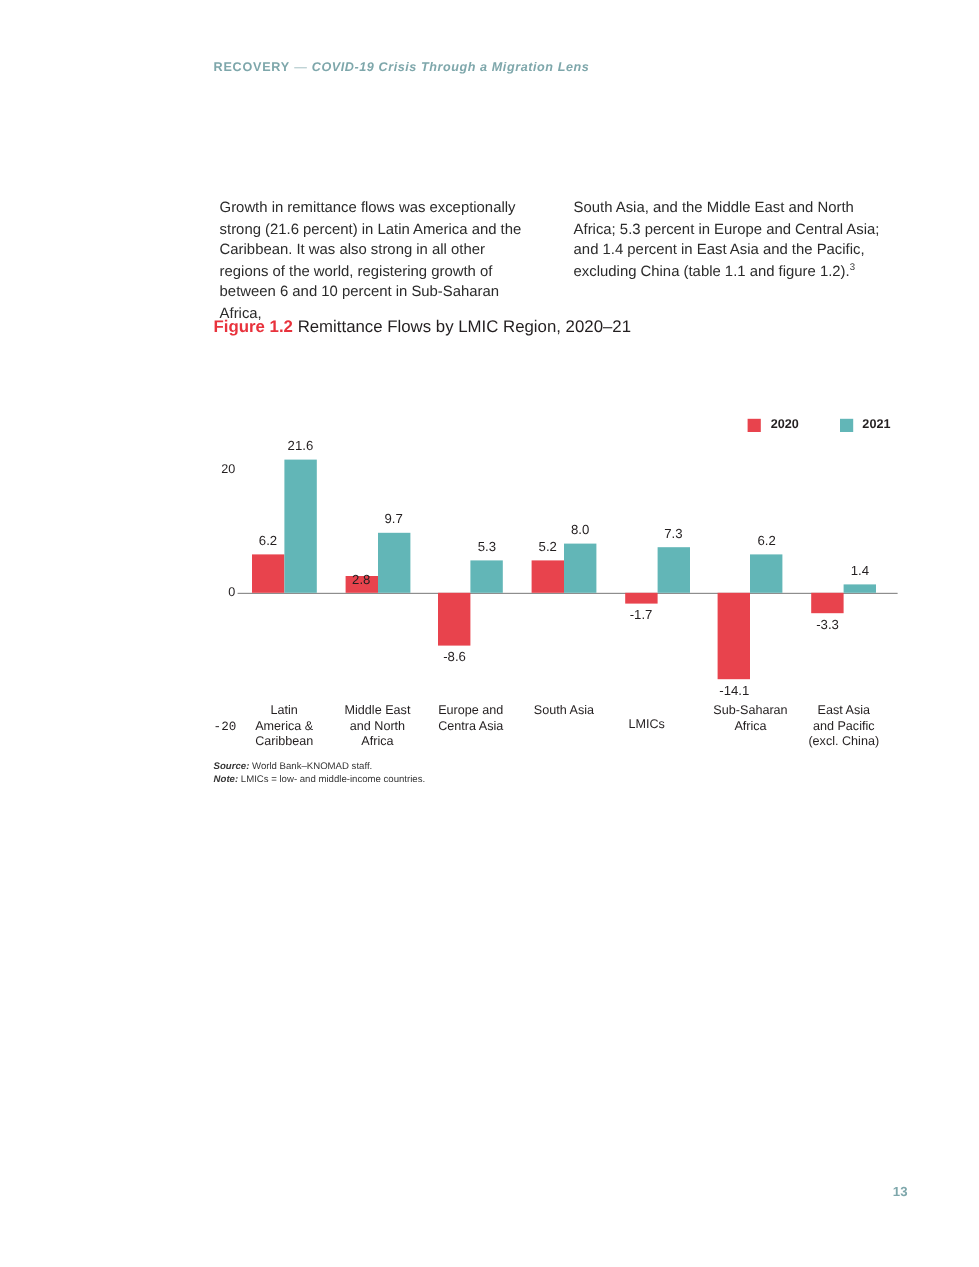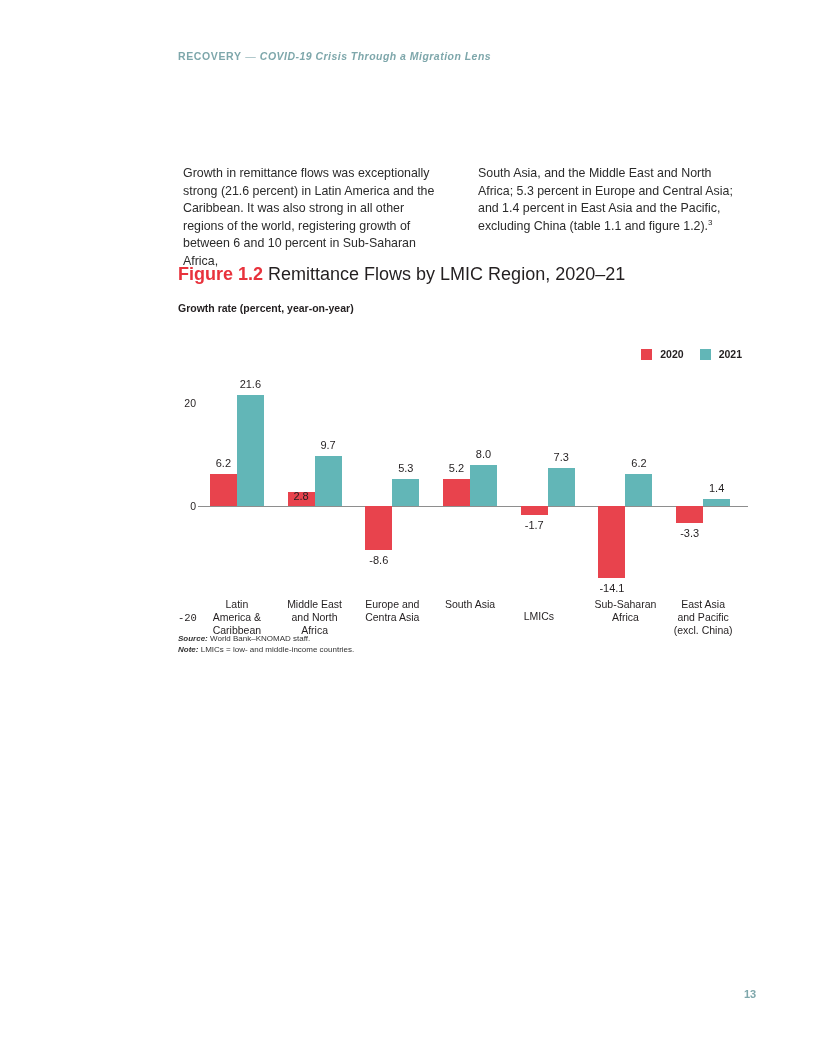--- a/index.html
+++ b/index.html
@@ -59,21 +59,21 @@
     font-size: 8px;
     vertical-align: super;
     line-height: 0;
   }
 
   
   #figure-title {
     position: absolute;
     left: 178px;
     top: 264px;
-    font-size: 18px;
+    font-size: 14px;
     white-space: nowrap;
   }
   #figure-title .fig-num {
     color: #e8323c;
     font-weight: bold;
   }
   #figure-title .fig-caption {
     color: #231f20;
     font-weight: normal;
   }
@@ -90,21 +90,21 @@
     font-weight: bold;
     color: #231f20;
     margin-bottom: 10px;
   }
 
   #legend {
     position: absolute;
     right: 6px;
     top: 46px;
     display: flex;
-    gap: 16px;
+    gap: 34px;
     align-items: center;
   }
   .legend-item {
     display: flex;
     align-items: center;
     gap: 8px;
   }
   .legend-swatch {
     width: 11px;
     height: 11px;
@@ -215,21 +215,20 @@
   </div>
 </div>
 
 <div id="figure-title">
   <span class="fig-num" style="color: rgb(232, 50, 60);">Figure 1.2</span>
   <span class="fig-caption">Remittance Flows by LMIC Region, 2020–21</span>
 </div>
 
 <div id="chart-block">
 
-  <div id="axis-title">Growth rate (percent, year-on-year)</div>
 
   <div id="legend">
     <div class="legend-item">
       <span class="legend-swatch" style="background: rgb(232, 67, 77);"></span>
       <span class="legend-label">2020</span>
     </div>
     <div class="legend-item">
       <span class="legend-swatch" style="background: rgb(98, 182, 183);"></span>
       <span class="legend-label">2021</span>
     </div>

